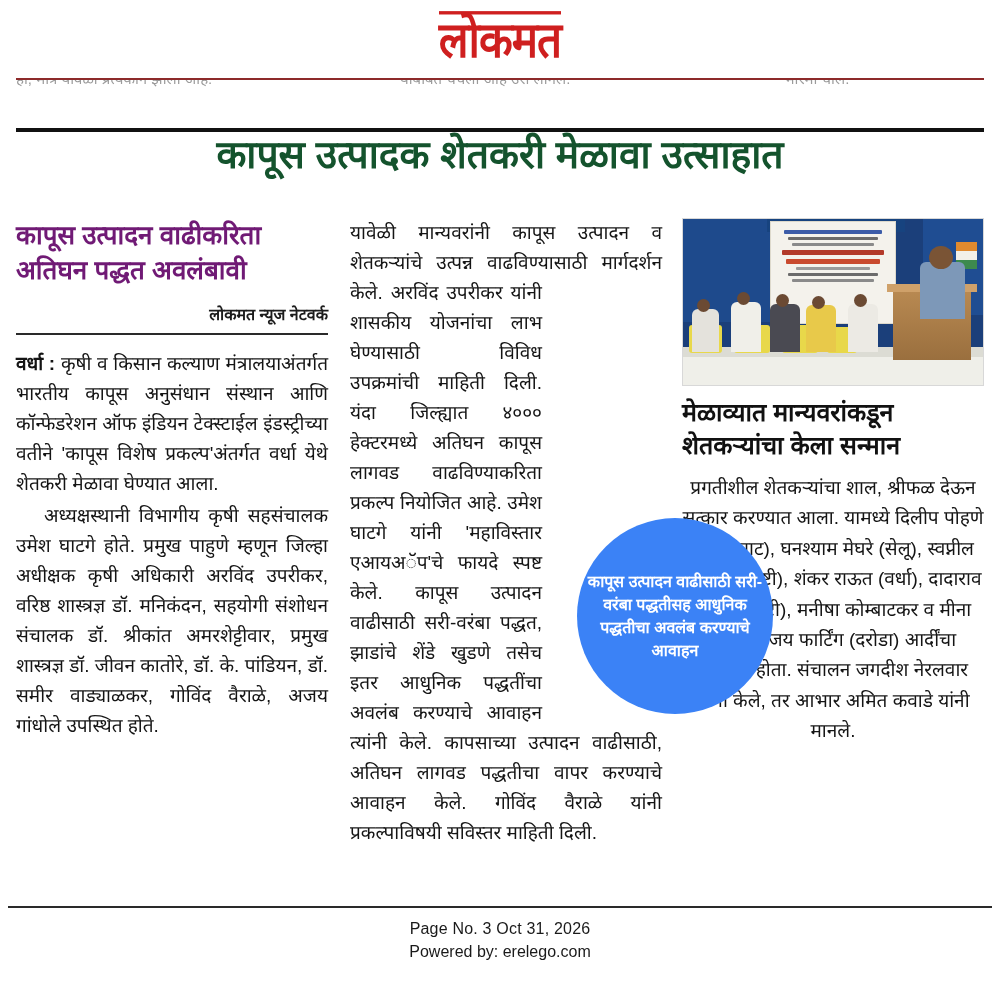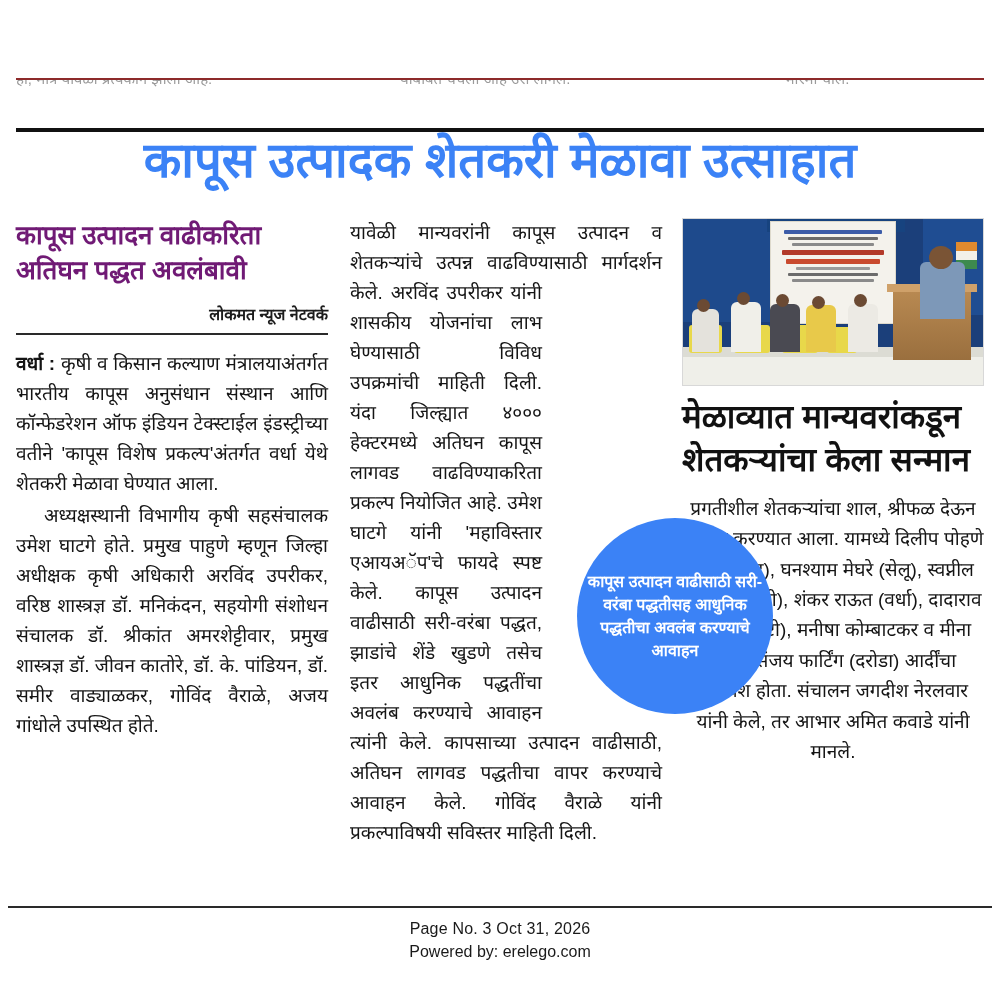--- a/index.html
+++ b/index.html
@@ -89,23 +89,23 @@
     text-align: center;
   }
   .headline-rule {
     width: 100%;
     height: 4px;
     background: #111111;
     margin-bottom: 2px;
   }
   .headline-text {
     font-family: "Liberation Sans", sans-serif;
-    font-size: 49px;
-    font-weight: bold;
-    color: #3b82f6;
+    font-size: 39px;
+    font-weight: bold;
+    color: #14532d;
     line-height: 1.08;
     letter-spacing: 0px;
     white-space: nowrap;
   }
 
   
   .col {
     position: absolute;
     top: 218px;
   }
@@ -199,21 +199,21 @@
     border-radius: 2px 2px 0 0;
   }
   .ph-podium-top { position: absolute; right: 2%; bottom: 56%; width: 30%; height: 5%; background: #cfa16a; }
   .ph-speaker-body { position: absolute; right: 6%; bottom: 40%; width: 15%; height: 34%; background: #7d98b8; border-radius: 6px 6px 0 0; }
   .ph-speaker-head { position: absolute; right: 10%; bottom: 70%; width: 8%; height: 14%; border-radius: 50%; background: #7a5435; }
   .ph-chair { position: absolute; bottom: 19%; background: #e8d84a; border-radius: 3px; }
 
   
   .caption {
     margin-top: 10px;
-    font-size: 33px;
+    font-size: 25px;
     font-weight: bold;
     color: #111111;
     line-height: 1.3;
     text-align: left;
   }
   .col3 .body-text.centered {
     text-align: center;
     margin-top: 12px;
     line-height: 1.6;
   }
@@ -264,20 +264,23 @@
     line-height: 1.42;
     font-family: "Liberation Sans", sans-serif;
   }
   .footer-mid { letter-spacing: .2px; }
 </style>
 </head>
 <body>
 
 <div id="page">
 
+  <div class="masthead">
+    <div class="masthead-logo">लोकमत</div>
+  </div>
 
   <div class="top-strip">
     <div class="top-rule"></div>
     <div class="top-clip-row">
       <div class="top-clip c1">हा, मात्र यावेळी प्रत्येकाने झाला आहे.</div>
       <div class="top-clip c2">याबाबत चर्चेला आहे उरा लागेल.</div>
       <div class="top-clip c3">भारमा चाल.</div>
     </div>
   </div>
 

